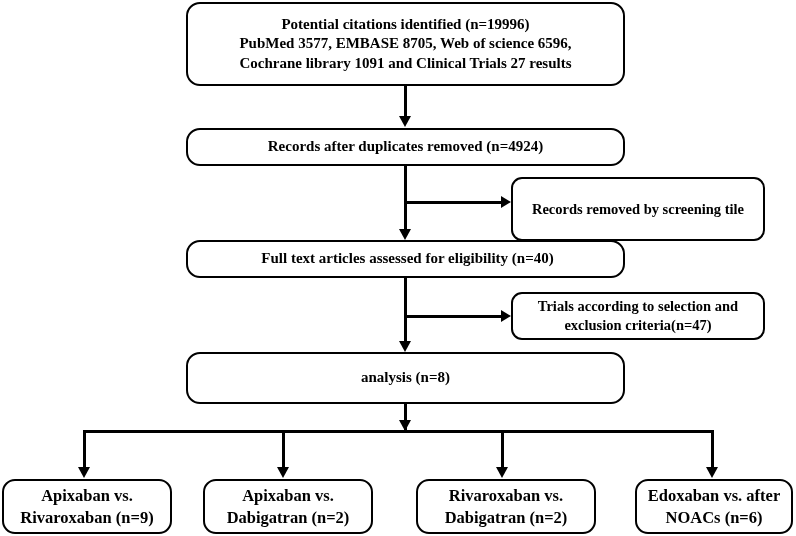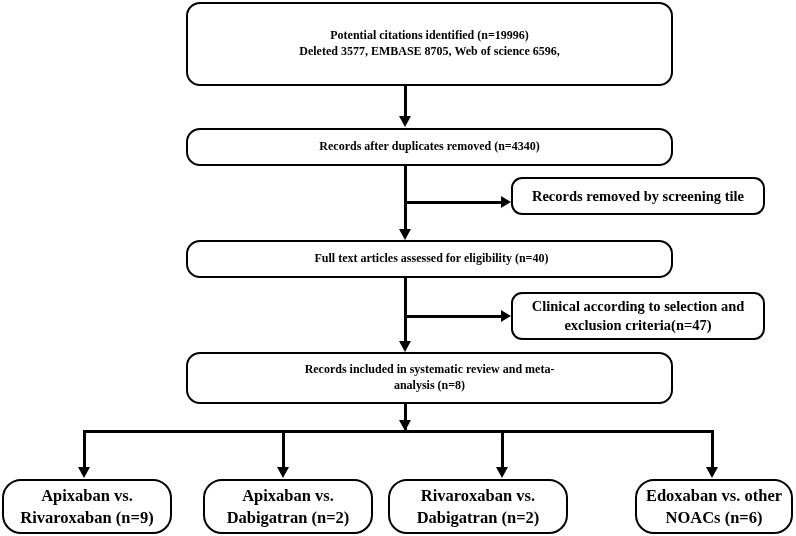--- a/index.html
+++ b/index.html
@@ -25,47 +25,47 @@
     align-items: center;
     justify-content: center;
     text-align: center;
     color: #000000;
     font-weight: 700;
     line-height: 1.30;
     padding: 2px 8px;
   }
   .box-main {
     left: 186px;
-    width: 487px;
-    font-size: 12px;
+    width: 439px;
+    font-size: 15px;
     justify-content: center;
   }
   .box-side {
     left: 511px;
     width: 254px;
     font-size: 14.5px;
     border-radius: 11px;
   }
   .box-bottom {
     top: 479px;
     height: 55px;
     font-size: 16.5px;
-    border-radius: 19px;
+    border-radius: 13px;
   }
   .box-b1 { left: 2px;   width: 170px; }
   .box-b2 { left: 203px; width: 170px; }
-  .box-b3 { left: 388px; width: 180px; }
+  .box-b3 { left: 416px; width: 180px; }
   .box-b4 { left: 635px; width: 158px; }
 
   .b-src   { top: 2px;   height: 84px; }
   .b-dup   { top: 128px; height: 38px; }
   .b-full  { top: 240px; height: 38px; padding-left: 12px; }
   .b-incl  { top: 352px; height: 52px; }
 
-  .s-screen { top: 177px; height: 38px; }
+  .s-screen { top: 177px; height: 64px; }
   .s-delete { top: 292px; height: 48px; }
 
   
   .vline {
     position: absolute;
     width: 2.5px;
     background: #000000;
   }
   .hline {
     position: absolute;
@@ -91,30 +91,31 @@
   .txt { display: block; }
 </style>
 </head>
 <body>
 
 <div id="flow-root">
 
   <div class="box box-main b-src">
     <div>
       <span class="txt">Potential citations identified (n=19996)</span>
-      <span class="txt">Deleted 3577, EMBASE 8705, Web of science 6596,</span>
+      <span class="txt">PubMed 3577, EMBASE 8705, Web of science 6596,</span>
+      <span class="txt">Cochrane library 1091 and Clinical Trials 27 results</span>
     </div>
   </div>
 
   <div class="vline" style="left:404px; top:86px; height:31px;"></div>
   <div class="arrow-down" style="left:399px; top:116px;"></div>
 
   <div class="box box-main b-dup">
     <div>
-      <span class="txt">Records after duplicates removed (n=4340)</span>
+      <span class="txt">Records after duplicates removed (n=4924)</span>
     </div>
   </div>
 
   <div class="vline" style="left:404px; top:166px; height:65px;"></div>
   <div class="arrow-down" style="left:399px; top:229px;"></div>
   <div class="hline" style="left:404px; top:201px; width:98px;"></div>
   <div class="arrow-right" style="left:501px; top:196px;"></div>
 
   <div class="box box-side s-screen">
     <div>
@@ -128,28 +129,27 @@
     </div>
   </div>
 
   <div class="vline" style="left:404px; top:278px; height:65px;"></div>
   <div class="arrow-down" style="left:399px; top:341px;"></div>
   <div class="hline" style="left:404px; top:315px; width:98px;"></div>
   <div class="arrow-right" style="left:501px; top:310px;"></div>
 
   <div class="box box-side s-delete">
     <div>
-      <span class="txt">Clinical according to selection and</span>
+      <span class="txt">Trials according to selection and</span>
       <span class="txt">exclusion criteria(n=47)</span>
     </div>
   </div>
 
   <div class="box box-main b-incl">
     <div>
-      <span class="txt">Records included in systematic review and meta-</span>
       <span class="txt">analysis (n=8)</span>
     </div>
   </div>
 
   <div class="vline" style="left:404px; top:404px; height:28px;"></div>
   <div class="arrow-down" style="left:399px; top:420px;"></div>
   <div class="hline" style="left:83px; top:430px; width:630px;"></div>
 
   <div class="vline" style="left:83px;  top:430px; height:42px;"></div>
   <div class="arrow-down" style="left:78px;  top:467px;"></div>
@@ -179,18 +179,18 @@
 
   <div class="box box-bottom box-b3">
     <div>
       <span class="txt">Rivaroxaban vs.</span>
       <span class="txt">Dabigatran (n=2)</span>
     </div>
   </div>
 
   <div class="box box-bottom box-b4">
     <div>
-      <span class="txt">Edoxaban vs. other</span>
+      <span class="txt">Edoxaban vs. after</span>
       <span class="txt">NOACs (n=6)</span>
     </div>
   </div>
 
 </div>
 
 </body></html>

